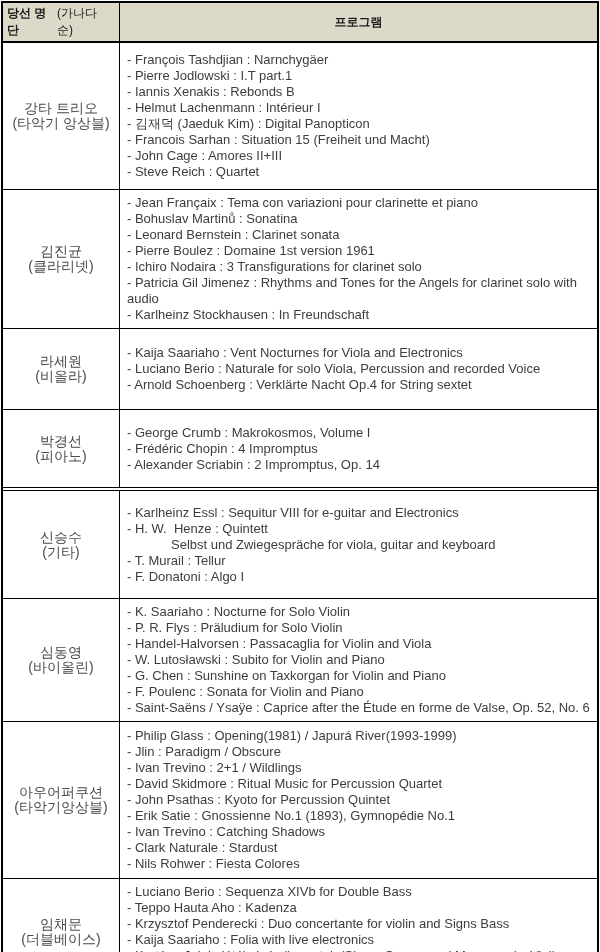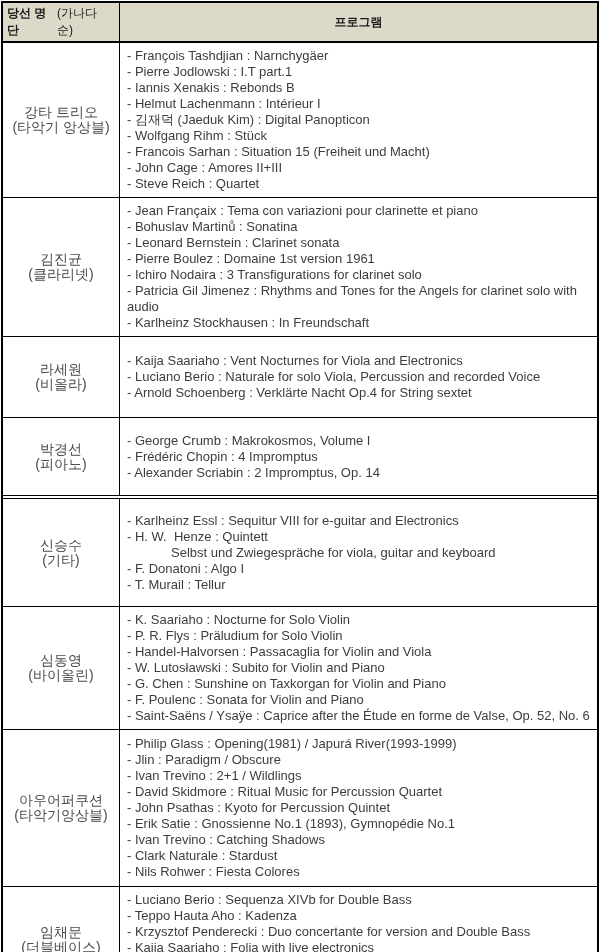--- a/index.html
+++ b/index.html
@@ -117,21 +117,20 @@
     <div class="name-cell">
       <div>강타 트리오</div>
       <div>(타악기 앙상블)</div>
     </div>
     <div class="program-cell">
             <div class="program-item">- François Tashdjian : Narnchygäer</div>
             <div class="program-item">- Pierre Jodlowski : I.T part.1</div>
             <div class="program-item">- Iannis Xenakis : Rebonds B</div>
             <div class="program-item">- Helmut Lachenmann : Intérieur I</div>
             <div class="program-item">- 김재덕 (Jaeduk Kim) : Digital Panopticon</div>
-            <div class="program-item">- Wolfgang Rihm : Stück</div>
             <div class="program-item">- Francois Sarhan : Situation 15 (Freiheit und Macht)</div>
             <div class="program-item">- John Cage : Amores II+III</div>
             <div class="program-item">- Steve Reich : Quartet</div>
           </div>
   </div>
 
   <div class="row">
     <div class="name-cell">
       <div>김진균</div>
       <div>(클라리넷)</div>
@@ -173,22 +172,22 @@
 
   <div class="row">
     <div class="name-cell">
       <div>신승수</div>
       <div>(기타)</div>
     </div>
     <div class="program-cell">
             <div class="program-item">- Karlheinz Essl : Sequitur VIII for e-guitar and Electronics</div>
             <div class="program-item">- H. W.  Henze : Quintett</div>
             <div class="program-item indent">Selbst und Zwiegespräche for viola, guitar and keyboard</div>
+            <div class="program-item">- T. Murail : Tellur</div>
             <div class="program-item">- F. Donatoni : Algo I</div>
-            <div class="program-item">- T. Murail : Tellur</div>
           </div>
   </div>
 
   <div class="row">
     <div class="name-cell">
       <div>심동영</div>
       <div>(바이올린)</div>
     </div>
     <div class="program-cell">
             <div class="program-item">- K. Saariaho : Nocturne for Solo Violin</div>
@@ -220,21 +219,21 @@
   </div>
 
   <div class="row">
     <div class="name-cell">
       <div>임채문</div>
       <div>(더블베이스)</div>
     </div>
     <div class="program-cell">
             <div class="program-item">- Luciano Berio : Sequenza XIVb for Double Bass</div>
             <div class="program-item">- Teppo Hauta Aho : Kadenza</div>
-            <div class="program-item">- Krzysztof Penderecki : Duo concertante for version and Double Bass</div>
+            <div class="program-item">- Krzysztof Penderecki : Duo concertante for violin and Signs Bass</div>
             <div class="program-item">- Kaija Saariaho : Folia with live electronics</div>
             <div class="program-item">- Kurtág : Jelek, játékok és üzenetek (Signs, Games and Messages) - Violin, Viola, Double Bass</div>
           </div>
   </div>
 </div>
 
   </div>
 </div>
 
 </body></html>

